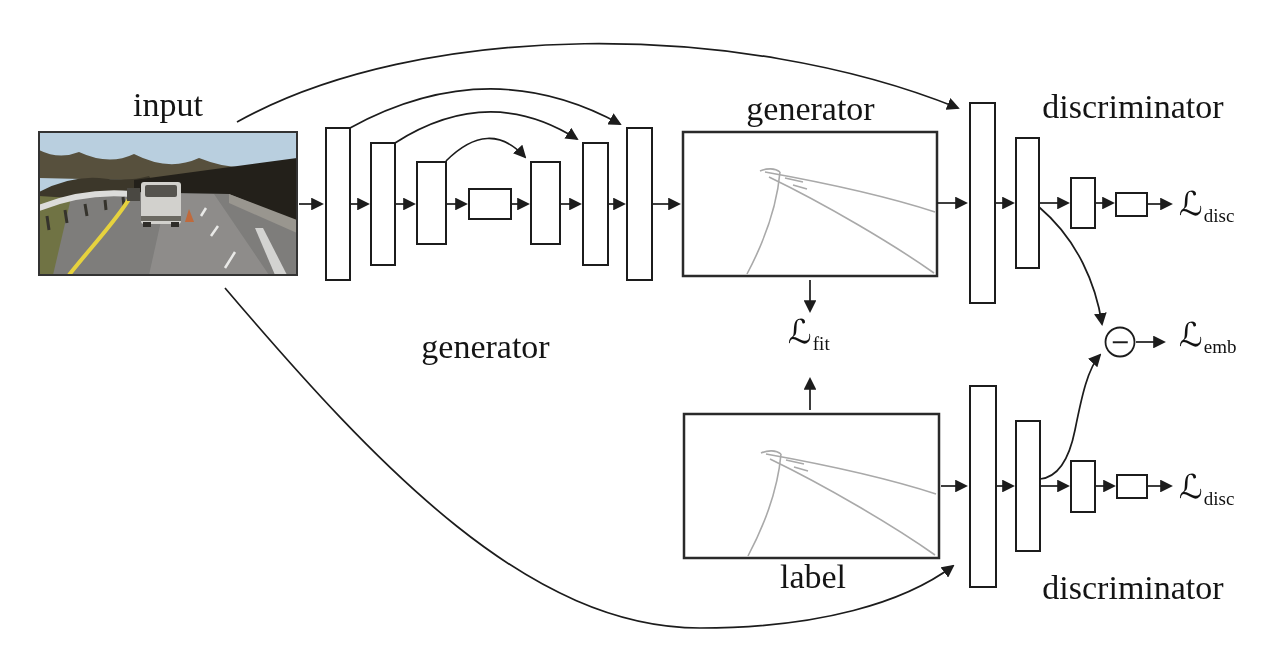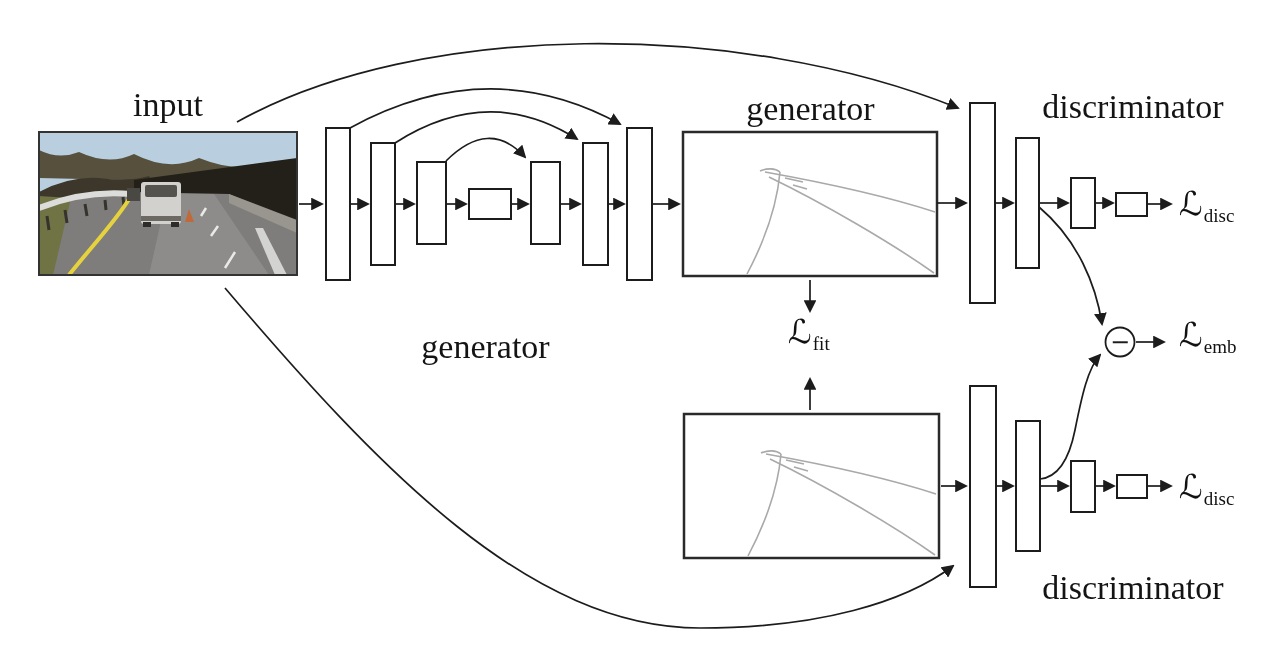--- a/index.html
+++ b/index.html
@@ -129,20 +129,21 @@
     <path d="M1040,479 C1060,477 1070,455 1075,430 C1082,395 1088,368 1100,355" marker-end="url(#ah)"></path>
   </g>
 
   <circle cx="1120" cy="342" r="14.5" fill="#ffffff" stroke="#1c1c1c" stroke-width="1.8"></circle>
   <text x="1120" y="350" text-anchor="middle" class="minus-text" fill="#1c1c1c">−</text>
 </svg>
 
 <div class="lbl center" style="left:122px;top:86px;width:92px;">input</div>
 <div class="lbl center" style="left:408px;top:284px;width:155px;margin-top:44px;">generator</div>
 <div class="lbl center" style="left:733px;top:90px;width:155px;">generator</div>
+<div class="lbl center" style="left:770px;top:558px;width:86px;">label</div>
 <div class="lbl center" style="left:1038px;top:88px;width:190px;">discriminator</div>
 <div class="lbl center" style="left:1036px;top:569px;width:194px;">discriminator</div>
 
 <div class="loss" style="left:1179px;top:184px;">
   <span class="lbase">ℒ</span><span class="lsub">disc</span>
 </div>
 <div class="loss" style="left:1179px;top:315px;">
   <span class="lbase">ℒ</span><span class="lsub">emb</span>
 </div>
 <div class="loss" style="left:1179px;top:467px;">

